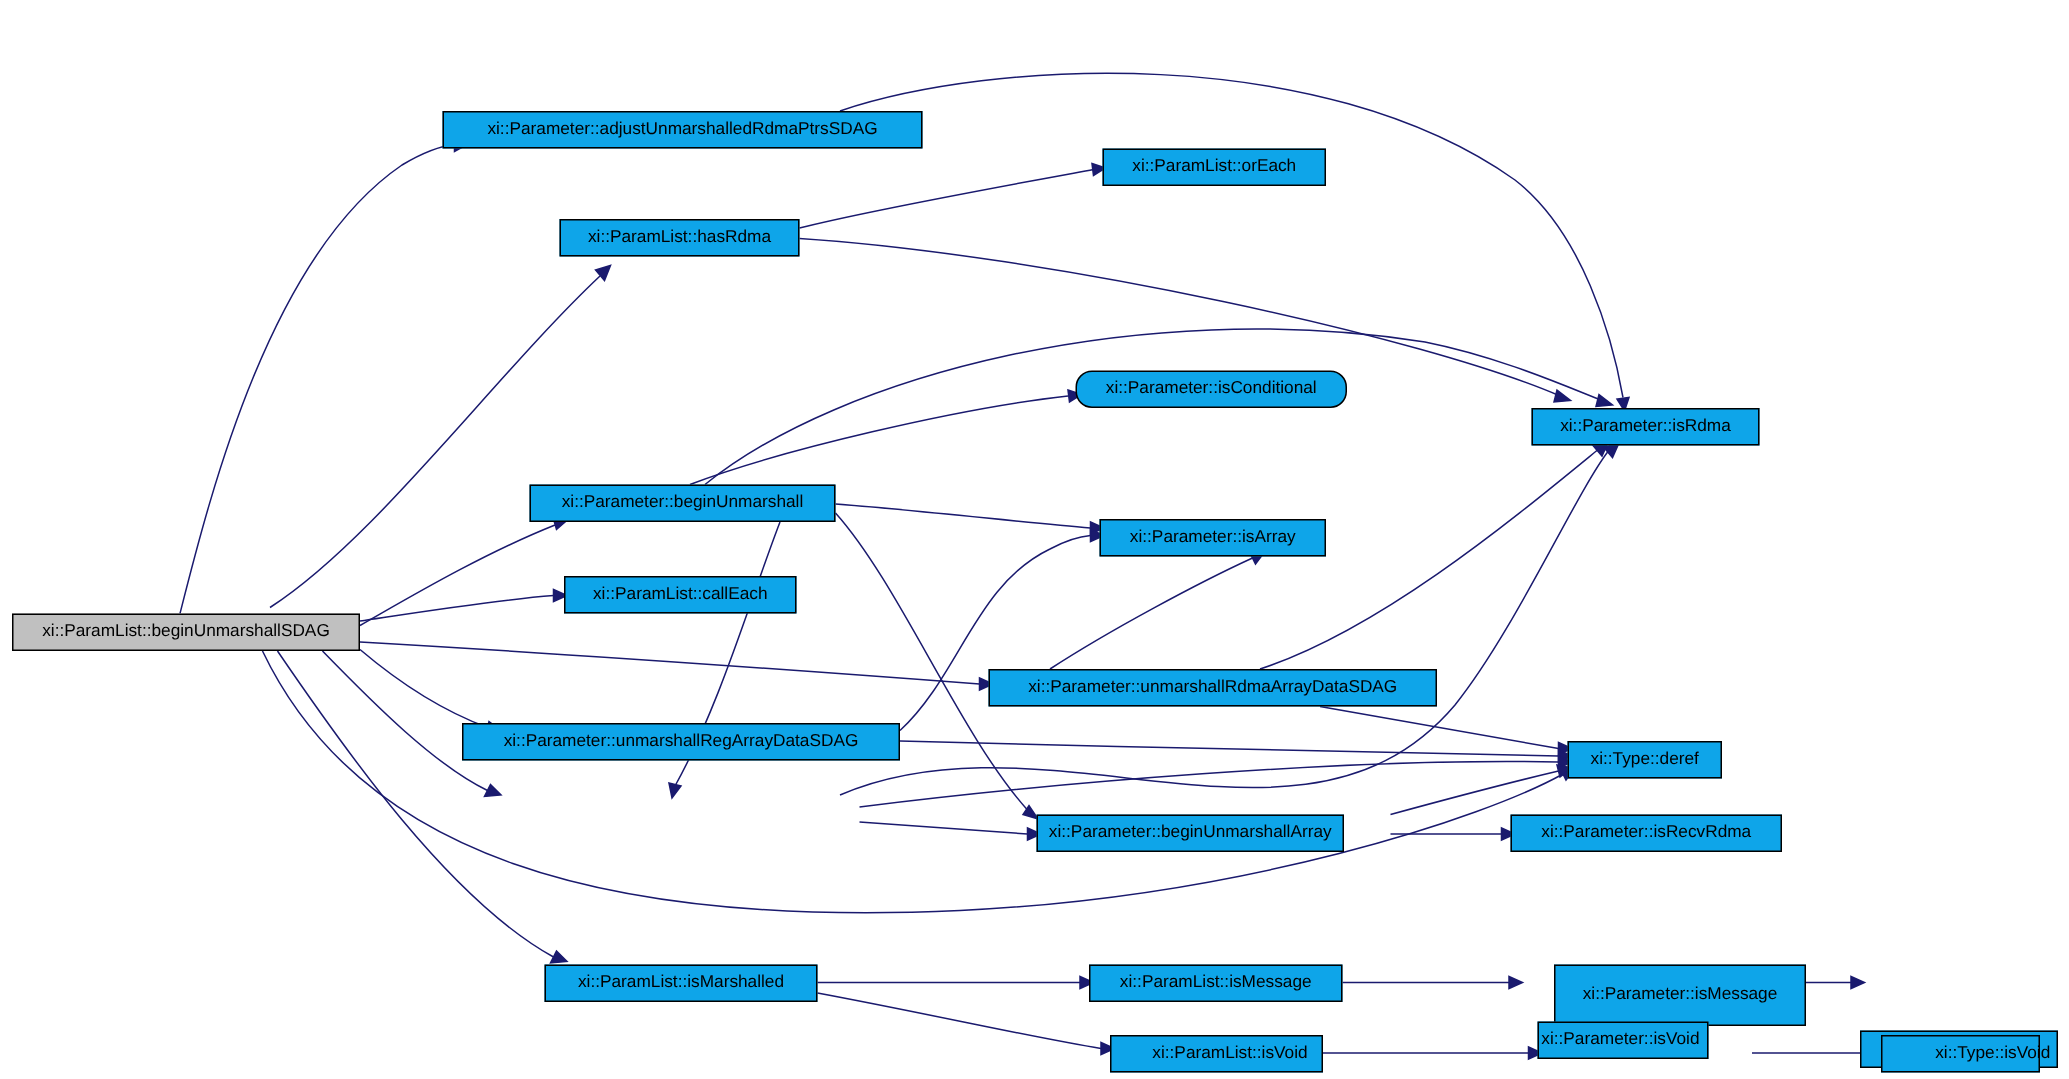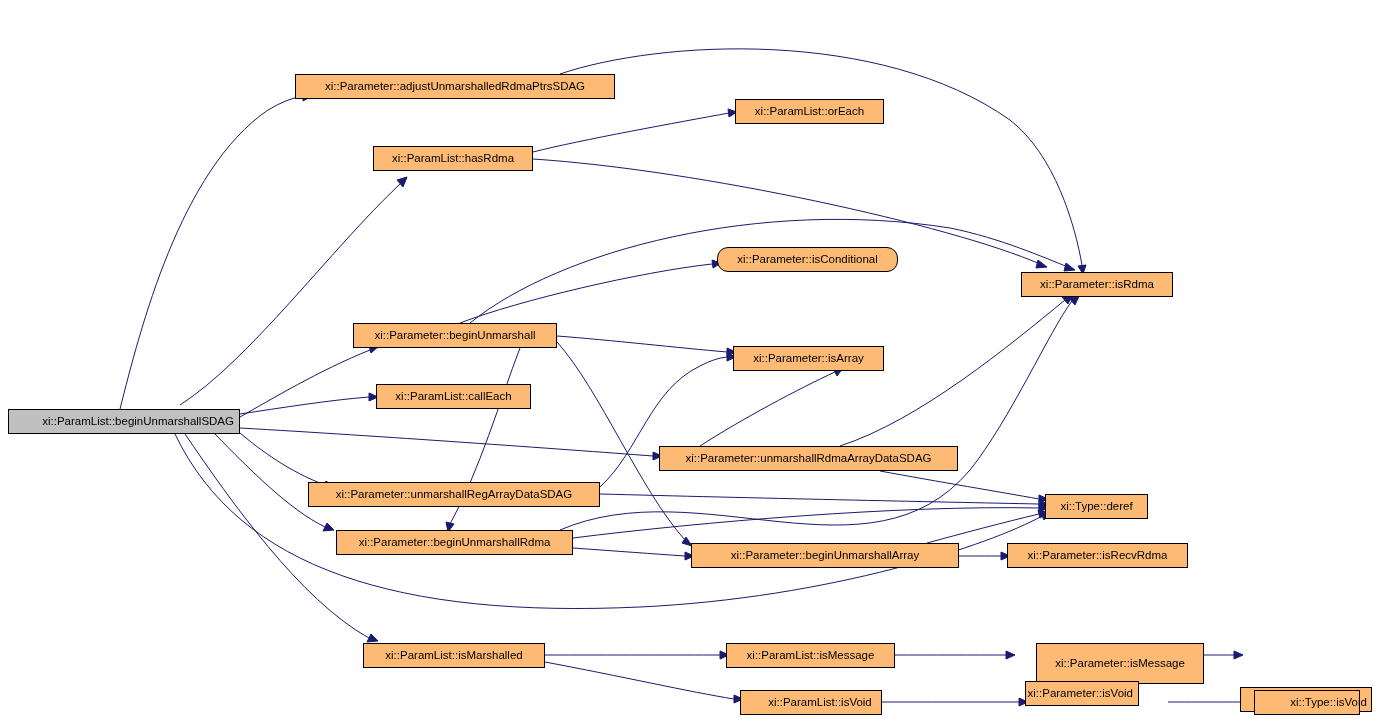--- a/index.html
+++ b/index.html
@@ -12,34 +12,33 @@
     width: 1379px;
     height: 719px;
     background: #ffffff;
     overflow: hidden;
     font-family: "Liberation Sans", sans-serif;
   }
   .node {
     position: absolute;
     box-sizing: border-box;
     border: 1px solid #000000;
-    background: #fdba74;
+    background: #0ea5e9;
     display: flex;
     align-items: center;
     justify-content: center;
     font-size: 11.5px;
     line-height: 1;
     color: #000000;
     white-space: nowrap;
     letter-spacing: 0px;
     z-index: 5;
   }
   .node.root {
     background: #c0c0c0;
-    justify-content: flex-end;
   }
   .node-label {
     display: block;
     padding: 0 5px;
   }
   svg.edges {
     position: absolute;
     left: 0;
     top: 0;
     width: 1379px;
@@ -194,24 +193,21 @@
   </div>
   <div class="node" style="left:659px; top:446px; width:299px; height:25px;">
     <span class="node-label">xi::Parameter::unmarshallRdmaArrayDataSDAG</span>
   </div>
   <div class="node" style="left:308px; top:482px; width:292px; height:25px;">
     <span class="node-label">xi::Parameter::unmarshallRegArrayDataSDAG</span>
   </div>
   <div class="node" style="left:1045px; top:494px; width:103px; height:25px;">
     <span class="node-label">xi::Type::deref</span>
   </div>
-  <div class="node" style="left:336px; top:530px; width:237px; height:25px;">
-    <span class="node-label">xi::Parameter::beginUnmarshallRdma</span>
-  </div>
-  <div class="node" style="left:691px; top:543px; width:268px; height:25px;align-items:center;">
+  <div class="node" style="left:691px; top:543px; width:205px; height:25px;align-items:center;">
     <span class="node-label">xi::Parameter::beginUnmarshallArray</span>
   </div>
   <div class="node" style="left:1007px; top:543px; width:181px; height:25px;">
     <span class="node-label">xi::Parameter::isRecvRdma</span>
   </div>
   <div class="node" style="left:726px; top:643px; width:169px; height:25px;">
     <span class="node-label">xi::ParamList::isMessage</span>
   </div>
   <div class="node" style="left:363px; top:643px; width:182px; height:25px;">
     <span class="node-label">xi::ParamList::isMarshalled</span>

